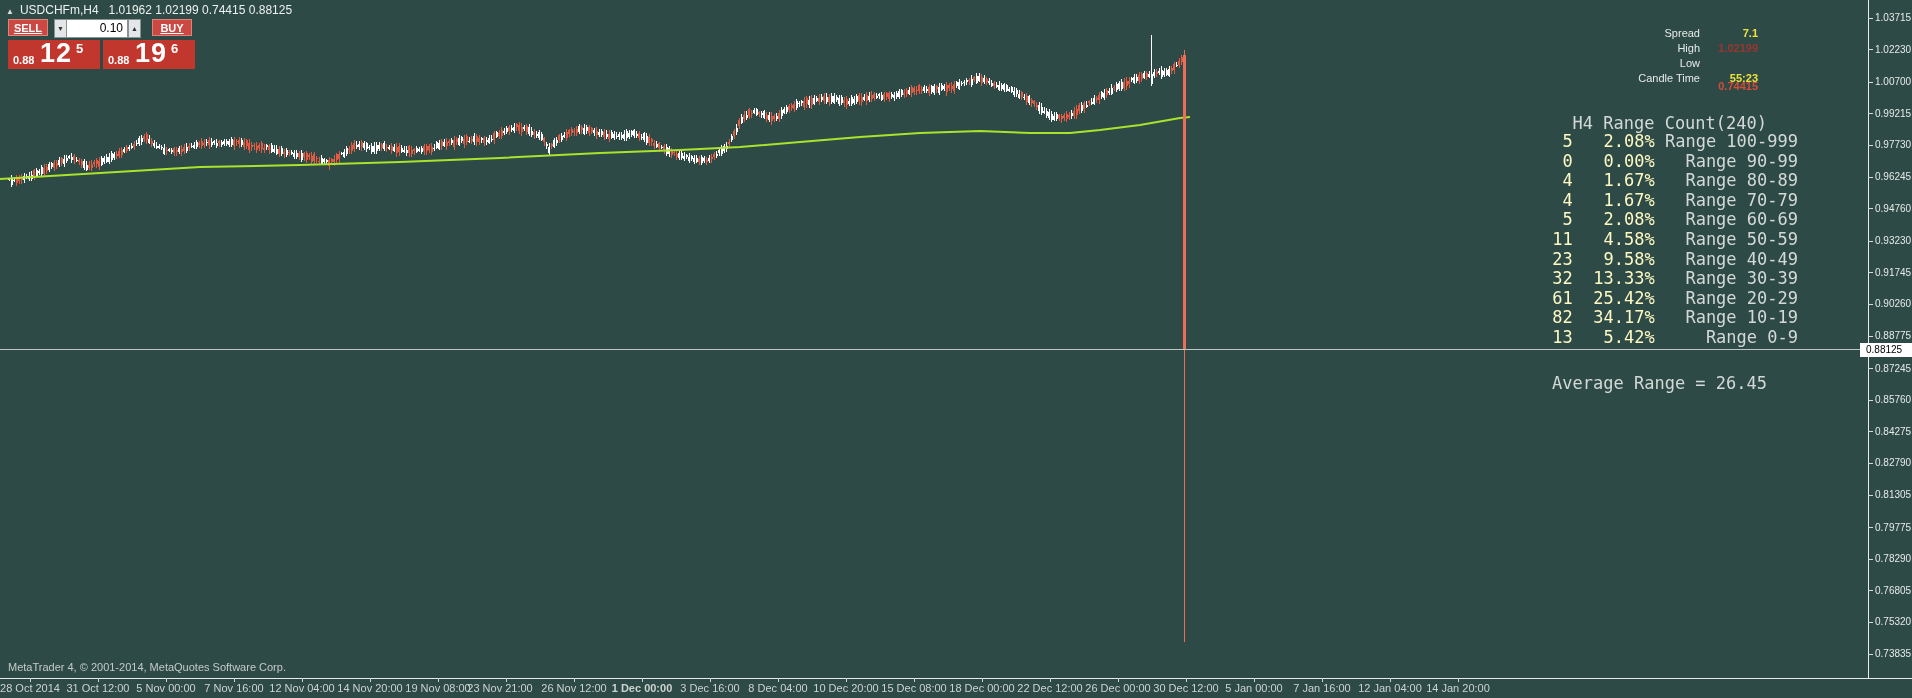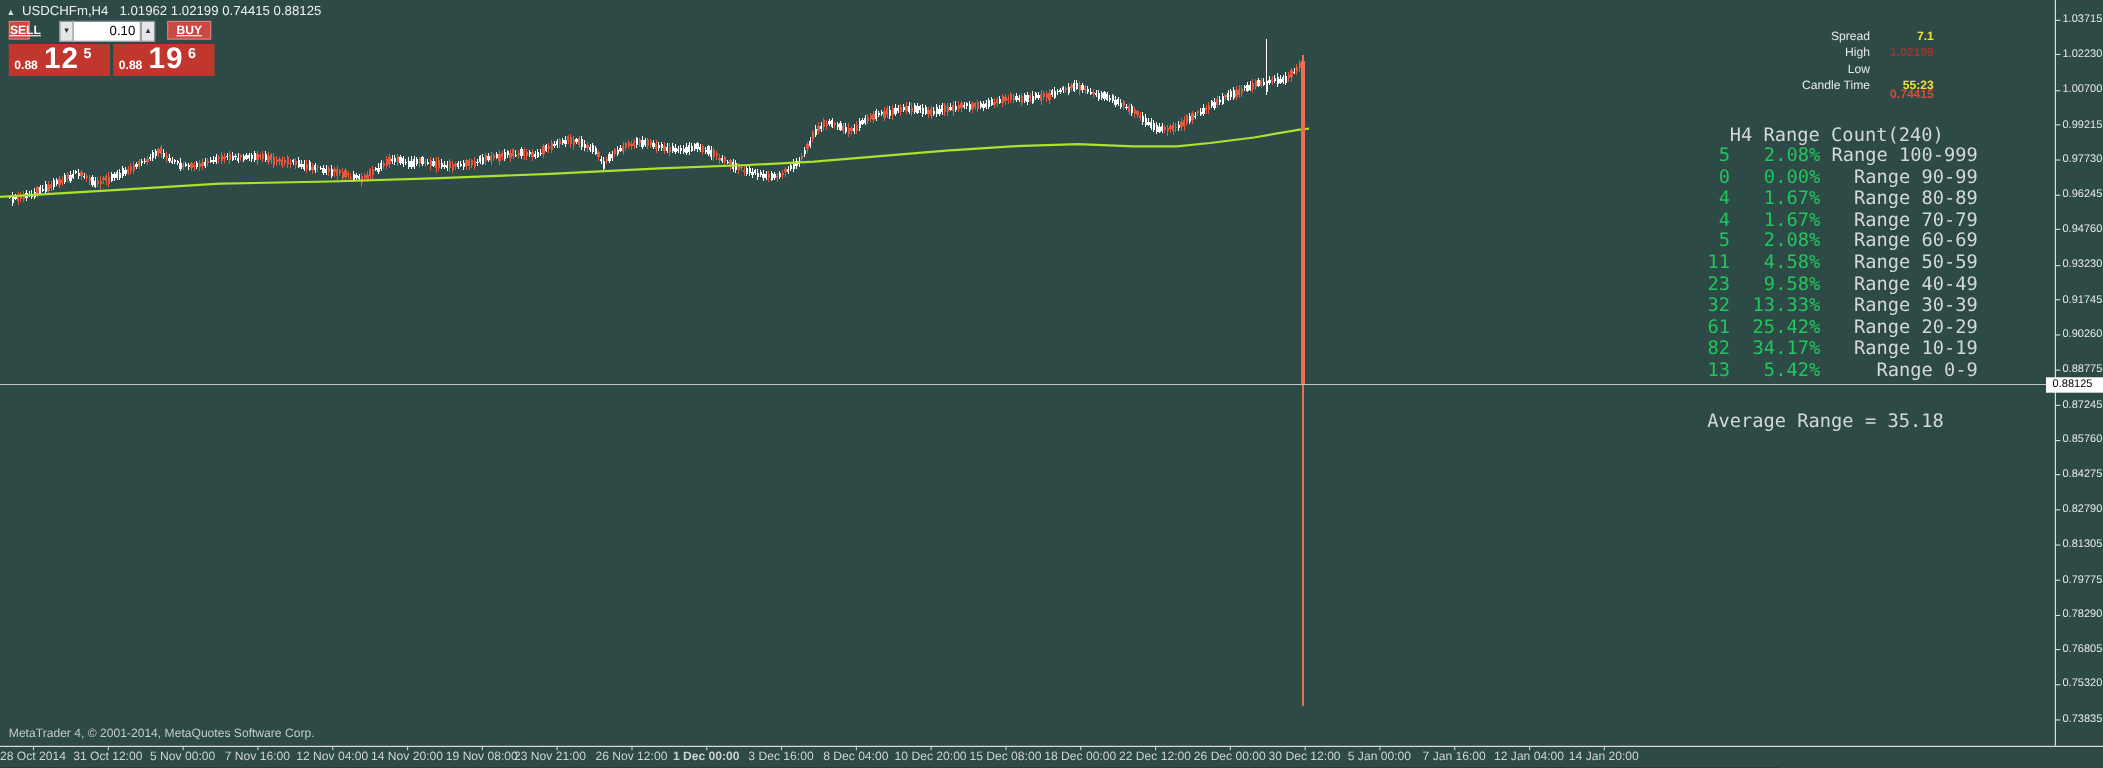--- a/index.html
+++ b/index.html
@@ -7,21 +7,21 @@
         font-family:"Liberation Sans",sans-serif;}
   .abs{position:absolute;}
   
   #chart-title{left:6px;top:3px;color:#EDF1EF;font-size:12px;white-space:nowrap;}
   #chart-title .tri{font-size:8px;margin-right:6px;color:#D8DCDA;}
   #chart-title .ohlc{margin-left:10px;}
   
   .tp-btn{top:19px;height:17px;background:#CB4843;border:1px solid #DD837C;color:#fff;
           font-size:11px;font-weight:bold;text-align:center;line-height:17px;cursor:pointer;
           text-decoration:underline;box-sizing:border-box;}
-  #sell-btn{left:8px;width:19px;}
+  #sell-btn{left:8px;width:40px;}
   #buy-btn{left:152px;width:40px;}
   .spin{top:19px;width:13px;height:19px;background:#E4E7E9;border:1px solid #8A9290;
         box-sizing:border-box;font-size:7px;color:#333;text-align:center;line-height:17px;cursor:pointer;}
   #vol-down{left:54px;}
   #vol-up{left:128px;}
   #vol-field{left:66px;top:19px;width:62px;height:19px;background:#fff;border:1px solid #8A9290;
              box-sizing:border-box;font-size:12px;color:#000;text-align:right;padding-right:4px;
              line-height:17px;}
   .px-box{top:40px;height:29px;background:#C2372D;color:#fff;cursor:pointer;}
   #sell-box{left:8px;width:92px;}
@@ -32,21 +32,21 @@
   
   #info-panel{right:154px;top:26px;width:320px;}
   .info-row{display:flex;height:15px;line-height:15px;font-size:11px;}
   .info-lbl{flex:1;text-align:right;color:#E6EAE8;padding-right:12px;}
   .info-val{width:46px;text-align:right;font-weight:bold;}
   
   .mono{font-family:"DejaVu Sans Mono",monospace;white-space:pre;}
   #rp-title{right:145px;top:113px;font-size:17px;color:#D3D9D6;}
   #rp-rows{right:114px;top:132px;font-size:17px;text-align:right;}
   .rp-row{height:19.6px;line-height:19.6px;}
-  .rp-num{color:#22c55e;}
+  .rp-num{color:#fef9c3;}
   .rp-lbl{color:#D3D9D6;}
   #rp-current{right:145px;top:353px;font-size:17px;color:#2FCE43;}
   #rp-average{right:145px;top:373px;font-size:17px;color:#D3D9D6;}
   
   #v-border{left:1868px;top:0;width:1px;height:678px;background:#E8ECEA;}
   #h-border{left:0;top:678px;width:1912px;height:1px;background:#E8ECEA;}
   .p-tick{left:1868px;width:5px;height:1px;background:#D8DCDA;}
   .p-lbl{left:1875px;width:40px;height:12px;font-size:10px;color:#E6EAE8;white-space:nowrap;}
   #price-tag{left:1860px;width:52px;height:14px;background:#FFF;color:#000;font-size:10px;
              line-height:14px;padding-left:6px;box-sizing:border-box;}
@@ -1040,21 +1040,21 @@
         <span class="info-val" style="color: rgb(214, 75, 56); margin-top: 23px;">0.74415</span>
       </div>
       <div class="info-row">
         <span class="info-lbl">Candle Time</span>
         <span class="info-val" style="color: rgb(237, 226, 58);">55:23</span>
       </div>
     </div>
 
   <div class="abs mono" id="rp-title">H4 Range Count(240)</div>
   <div class="abs mono" id="rp-rows"><div class="rp-row mono"><span class="rp-num"> 5   2.08%</span><span class="rp-lbl"> Range 100-999</span></div><div class="rp-row mono"><span class="rp-num"> 0   0.00%</span><span class="rp-lbl">   Range 90-99</span></div><div class="rp-row mono"><span class="rp-num"> 4   1.67%</span><span class="rp-lbl">   Range 80-89</span></div><div class="rp-row mono"><span class="rp-num"> 4   1.67%</span><span class="rp-lbl">   Range 70-79</span></div><div class="rp-row mono"><span class="rp-num"> 5   2.08%</span><span class="rp-lbl">   Range 60-69</span></div><div class="rp-row mono"><span class="rp-num">11   4.58%</span><span class="rp-lbl">   Range 50-59</span></div><div class="rp-row mono"><span class="rp-num">23   9.58%</span><span class="rp-lbl">   Range 40-49</span></div><div class="rp-row mono"><span class="rp-num">32  13.33%</span><span class="rp-lbl">   Range 30-39</span></div><div class="rp-row mono"><span class="rp-num">61  25.42%</span><span class="rp-lbl">   Range 20-29</span></div><div class="rp-row mono"><span class="rp-num">82  34.17%</span><span class="rp-lbl">   Range 10-19</span></div><div class="rp-row mono"><span class="rp-num">13   5.42%</span><span class="rp-lbl">     Range 0-9</span></div></div>
-  <div class="abs mono" id="rp-average">Average Range = 35.18</div>
+  <div class="abs mono" id="rp-average">Average Range = 26.45</div>
 
   <div class="abs" id="v-border"></div>
   <div class="abs" id="h-border"></div>
   <div class="abs" id="price-axis">
       <div class="abs p-tick" style="top: 17.5px;"></div>
       <div class="abs p-lbl" style="top: 12px;">1.03715</div>
       <div class="abs p-tick" style="top: 49.1084px;"></div>
       <div class="abs p-lbl" style="top: 43.6084px;">1.02230</div>
       <div class="abs p-tick" style="top: 81.6747px;"></div>
       <div class="abs p-lbl" style="top: 76.1747px;">1.00700</div>

